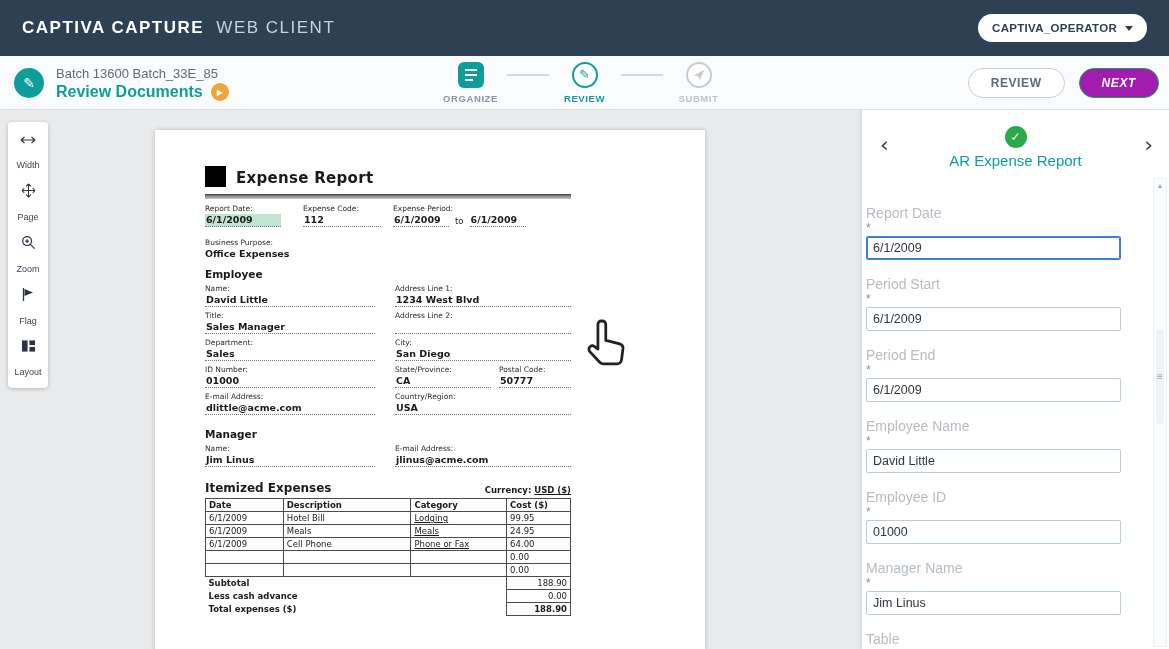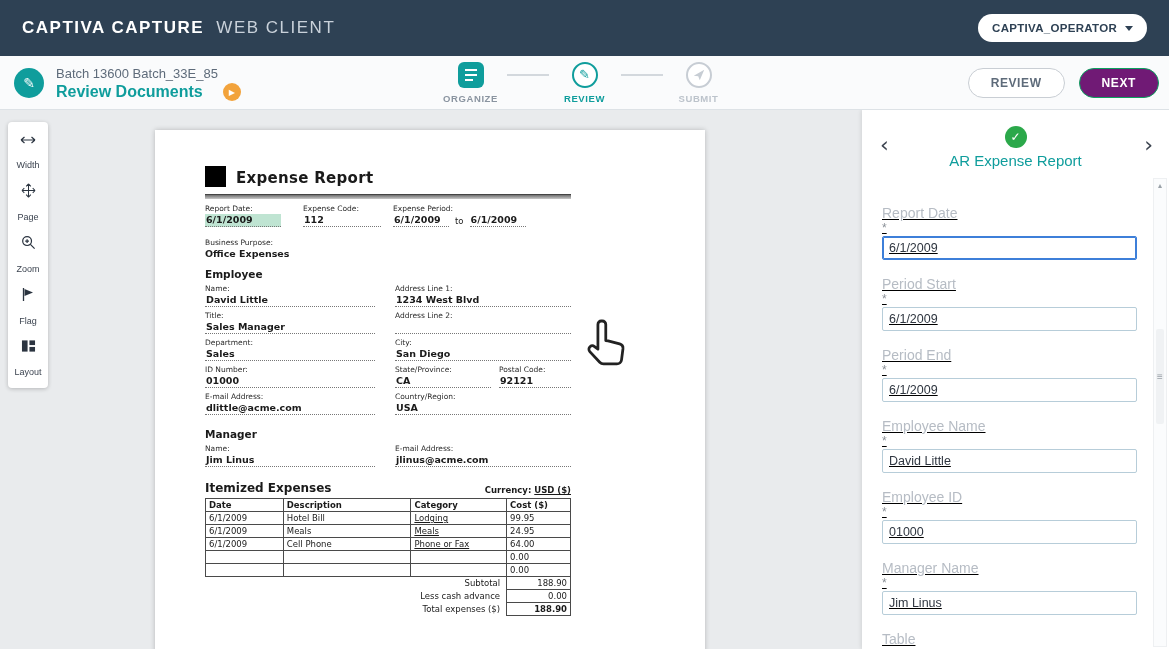--- a/index.html
+++ b/index.html
@@ -17,21 +17,21 @@
   .caret { width:0; height:0; border-left:4px solid transparent; border-right:4px solid transparent;
            border-top:5px solid #2e4154; }
 
   
   .appbar { position:absolute; left:0; top:56px; width:1169px; height:54px; background:#fafbfc;
             border-bottom:1px solid #dde2e6; }
   .batch-zone { position:absolute; left:14px; top:10px; display:flex; gap:12px; }
   .badge-circle { width:30px; height:30px; border-radius:50%; background:#0f9d9c; color:#fff;
                   display:flex; align-items:center; justify-content:center; font-size:14px; margin-top:2px; }
   .batch-txt { font-size:13px; color:#5e6b7a; }
-  .page-title-row { display:flex; align-items:center; gap:20px; margin-top:2px; }
+  .page-title-row { display:flex; align-items:center; gap:8px; margin-top:2px; }
   .page-title { font-size:16px; color:#0f9d9c; font-weight:600; }
   .play-circle { width:18px; height:18px; border-radius:50%; background:#f2a33c; color:#fff;
                  display:flex; align-items:center; justify-content:center; font-size:8px; cursor:pointer; }
 
   
   .stepper { position:absolute; left:50%; top:5px; transform:translateX(-50%); display:flex; align-items:flex-start; }
   .step { width:72px; display:flex; flex-direction:column; align-items:center; cursor:pointer; }
   .step-icon { width:27px; height:27px; display:flex; align-items:center; justify-content:center; }
   .icon-organize { width:26px; height:26px; background:#0f9d9c; border-radius:6px;
                    display:flex; flex-direction:column; align-items:center; justify-content:center; gap:3px; }
@@ -43,21 +43,21 @@
   .icon-submit { border:2px solid #c7cdd4; }
   .step-label { margin-top:5px; font-size:9.5px; letter-spacing:.6px; color:#8a94a0; font-weight:600; }
   .step.active .step-label { color:#0f9d9c; border-bottom:3px solid #be185d; padding-bottom:13px; }
   .step.disabled .step-label { color:#bcc3cb; }
   .connector { width:42px; height:2px; background:#d3d8dd; margin-top:13px; }
 
   .actions { position:absolute; right:10px; top:12px; display:flex; gap:14px; }
   .btn { height:30px; border-radius:16px; font-size:12px; font-weight:700; letter-spacing:.6px;
          padding:0 22px; cursor:pointer; font-family:"Liberation Sans",sans-serif; }
   .btn-cancel { background:#fff; border:1px solid #c9ced4; color:#5e6b7a; }
-  .btn-next { background:#701a75; border:1px solid #0ca15f; color:#fff; }
+  .btn-next { background:#a21caf; border:1px solid #0ca15f; color:#fff;font-style:italic; }
 
   
   .main { position:absolute; left:0; top:110px; width:1169px; height:539px; background:#e9ebed; overflow:hidden; }
 
   
   .tools { position:absolute; left:8px; top:12px; width:40px; background:#fff; border-radius:4px;
            box-shadow:0 1px 4px rgba(0,0,0,.22); padding:5px 0; }
   .tool { display:flex; flex-direction:column; align-items:center; padding:7px 0 6px; cursor:pointer; }
   .tool svg { display:block; }
   .tool-label { font-size:9px; color:#3c4450; margin-top:14px; }
@@ -86,38 +86,38 @@
   .exp-title { font-size:12px; font-weight:700; }
   .currency { font-size:8.5px; font-weight:700;margin-left:29px; }
   .currency .cv { text-decoration:underline; }
   table.exp { border-collapse:collapse; width:366px; margin-top:3px; font-size:8.5px; }
   table.exp th, table.exp td { border:1px solid #4a4a4a; padding:1px 3px; height:13px; text-align:left; }
   table.exp th { font-weight:700; }
   td.cost, th.cost { text-align:right; }
   .cat-u { text-decoration:underline; }
   tr.sum td { border:none; }
   tr.sum td.costcell { border:1px solid #4a4a4a; text-align:right; }
-  tr.sum td.sumlabel { text-align:right; font-weight:400; padding-right:6px; }
+  tr.sum td.sumlabel { font-weight:700; padding-right:6px; }
   tr.total td.costcell { font-weight:700; }
 
   
   .hand { position:absolute; left:578px; top:205px; }
 
   
   .panel { position:absolute; right:0; top:0; width:307px; height:539px; background:#fff;
            box-shadow:-1px 0 4px rgba(0,0,0,.10); }
   .panel-header { position:relative; height:66px; }
   .check-circle { position:absolute; left:50%; top:16px; transform:translateX(-50%); width:22px; height:22px;
                   border-radius:50%; background:#2ba84a; color:#fff; font-size:12px; display:flex;
                   align-items:center; justify-content:center; }
   .panel-title { position:absolute; left:0; right:0; top:42px; text-align:center; font-size:15px; color:#0f9d9c; }
   .nav-chev { position:absolute; top:24px; font-size:22px; color:#3c4450; cursor:pointer; line-height:22px;
               background:none; border:none; font-family:"DejaVu Sans",sans-serif; }
   .chev-prev { left:18px; } .chev-next { right:16px; }
-  .panel-body { padding:28px 36px 0 20px;text-decoration:underline; }
+  .panel-body { padding:28px 36px 0 4px; }
   .fg { margin-bottom:15px; }
   .flabel { font-size:14px; color:#b6bcc4; line-height:18px; }
   .fstar { font-size:12px; color:#8a9097; line-height:12px; }
   .finput { display:block; width:255px; height:24px; margin-top:2px; border:1px solid #b7cdd9;
             border-radius:2px; font-size:12.5px; color:#2f3640; padding:2px 6px;
             font-family:"Liberation Sans",sans-serif; background:#fff; }
   .finput.focused { border:1px solid #3d7fd9; box-shadow:0 0 0 1px #3d7fd9 inset; }
 
   
   .sb { position:absolute; right:2px; top:68px; bottom:2px; width:14px; background:#fbfcfd;
@@ -305,21 +305,21 @@
               <div class="lbl">City:</div>
               <div class="val">San Diego</div>
             </div>
           <div class="split">
             <div class="f">
                 <div class="lbl">State/Province:</div>
                 <div class="val">CA</div>
               </div>
             <div class="f">
                 <div class="lbl">Postal Code:</div>
-                <div class="val">92121</div>
+                <div class="val">50777</div>
               </div>
           </div>
           <div class="f">
               <div class="lbl">Country/Region:</div>
               <div class="val">USA</div>
             </div>
         </div>
       </div>
 
       <div class="heading">Manager</div>

